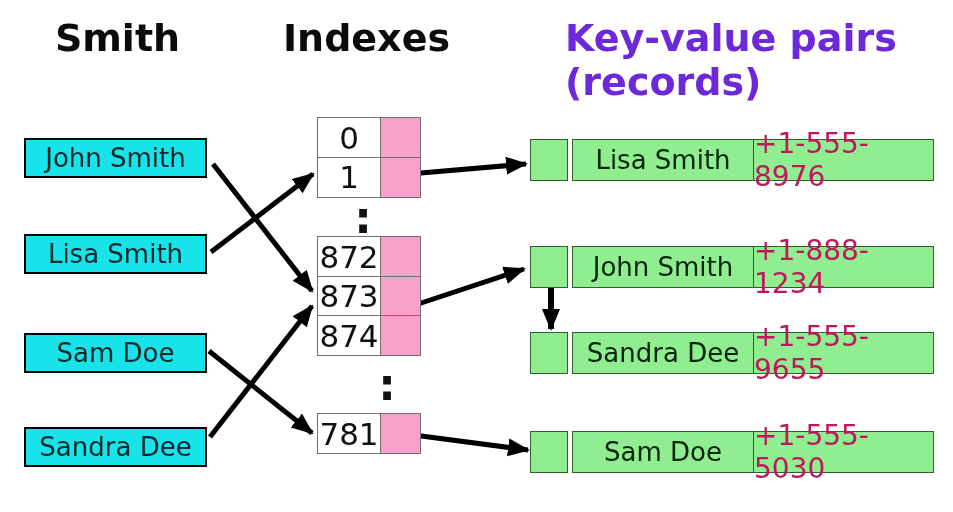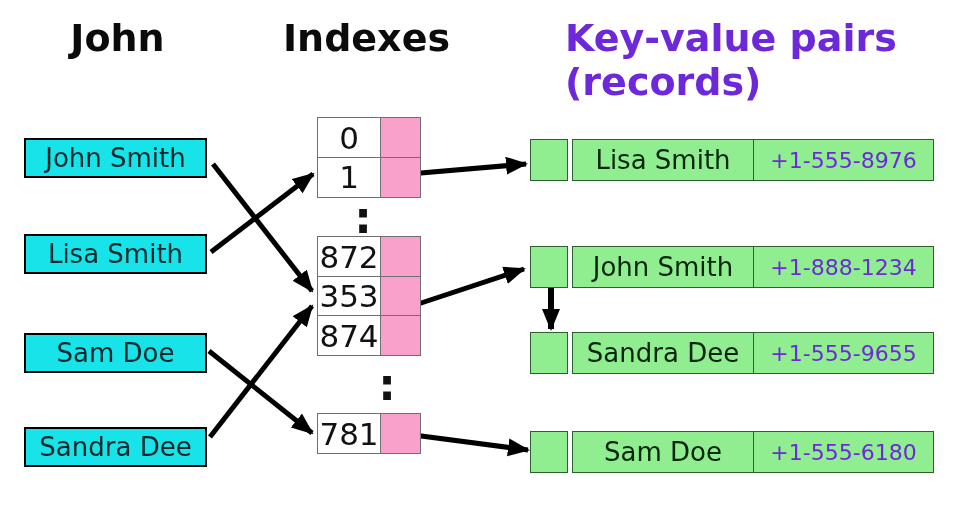--- a/index.html
+++ b/index.html
@@ -50,30 +50,30 @@
     background:var(--record-fill); border:1.8px solid var(--record-border);
     display:flex;
   }
   .rec-name{
     width:181px; box-sizing:border-box; border-right:1.8px solid var(--record-border);
     display:flex; align-items:center; justify-content:center;
     font-size:26px; color:#06250a;
   }
   .rec-phone{
     flex:1; display:flex; align-items:center; justify-content:center;
-    font-size:22px; color:#6d28d9;
+    font-size:28px; color:#be185d;
   }
   .arrows{position:absolute; left:0; top:0; width:953px; height:512px; pointer-events:none;}
 </style>
 </head>
 <body>
 
 <div class="canvas">
 
-  <div class="hdr" style="left:30px; top:16px; width:175px;">John</div>
+  <div class="hdr" style="left:30px; top:16px; width:175px;">Smith</div>
   <div class="hdr" style="left:274px; top:16px; width:185px;">Indexes</div>
   <div class="hdr2" style="left:565px; top:16px; width:385px;">
     <div>Key-value pairs</div>
     <div>(records)</div>
   </div>
 
   <svg class="arrows" viewBox="0 0 953 512">
     <defs>
       <marker id="ah" markerUnits="userSpaceOnUse" markerWidth="26" markerHeight="20" refX="20" refY="9" orient="auto">
         <path d="M0,0 L22,9 L0,18 Z" style="fill:var(--arrow)"></path>
@@ -114,21 +114,21 @@
   </div>
 
   <div class="dots" style="left:350px; top:198px;">:</div>
 
   <div class="idx-table" style="top:236px;">
     <div class="idx-row">
       <div class="idx-num">872</div>
       <div class="idx-slot"></div>
     </div>
     <div class="idx-row">
-      <div class="idx-num">353</div>
+      <div class="idx-num">873</div>
       <div class="idx-slot"></div>
     </div>
     <div class="idx-row">
       <div class="idx-num">874</div>
       <div class="idx-slot"></div>
     </div>
   </div>
 
   <div class="dots" style="left:374px; top:365px;">:</div>
 
@@ -153,16 +153,16 @@
 
   <div class="bucket" style="top:332px;"></div>
   <div class="rec-main" style="top:332px;">
     <div class="rec-name">Sandra Dee</div>
     <div class="rec-phone">+1-555-9655</div>
   </div>
 
   <div class="bucket" style="top:431px;"></div>
   <div class="rec-main" style="top:431px;">
     <div class="rec-name">Sam Doe</div>
-    <div class="rec-phone">+1-555-6180</div>
+    <div class="rec-phone">+1-555-5030</div>
   </div>
 
 </div>
 
 </body></html>

